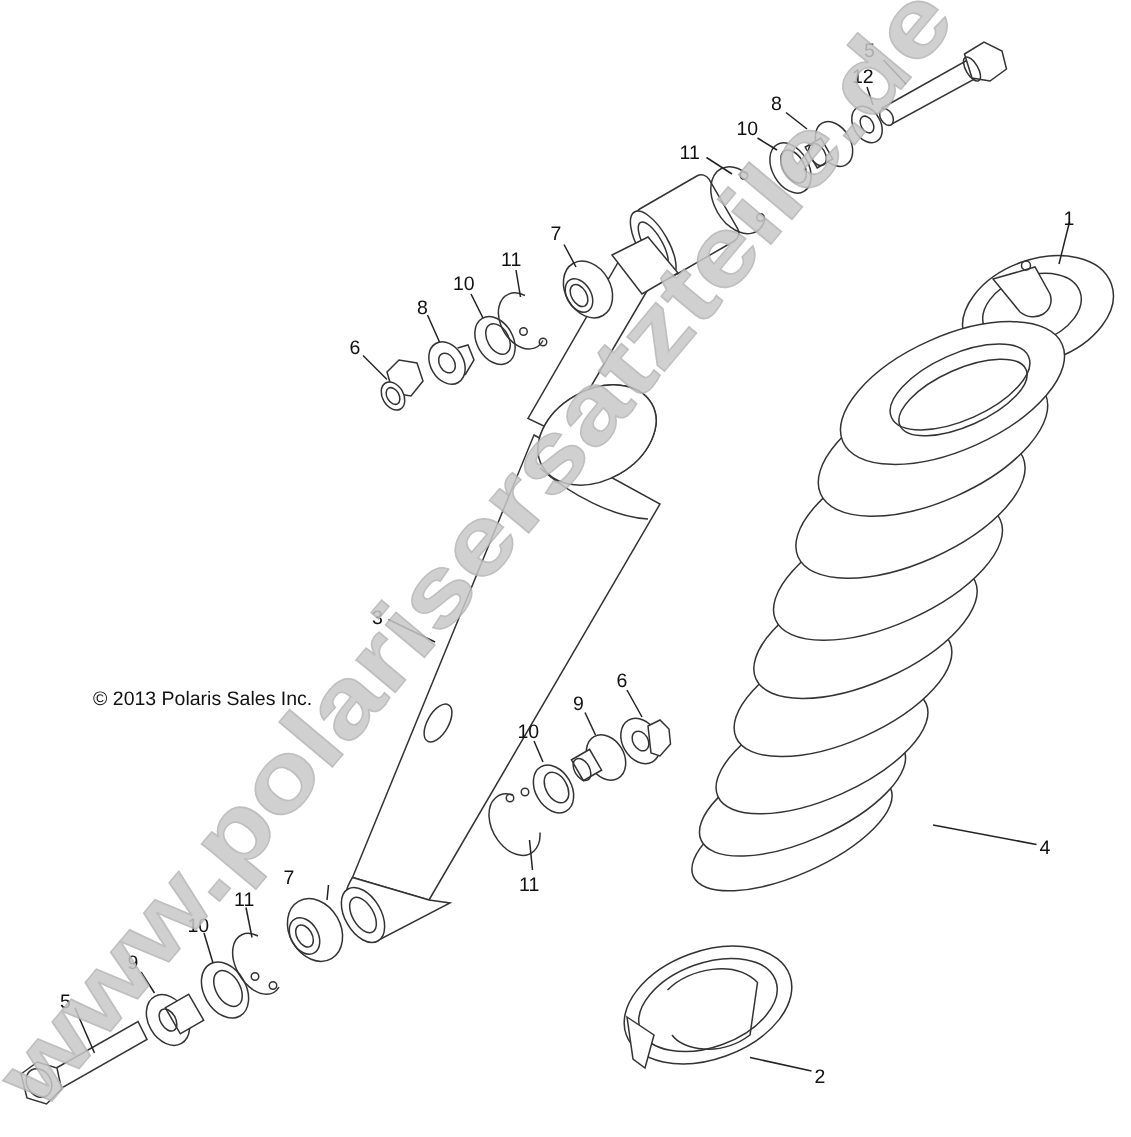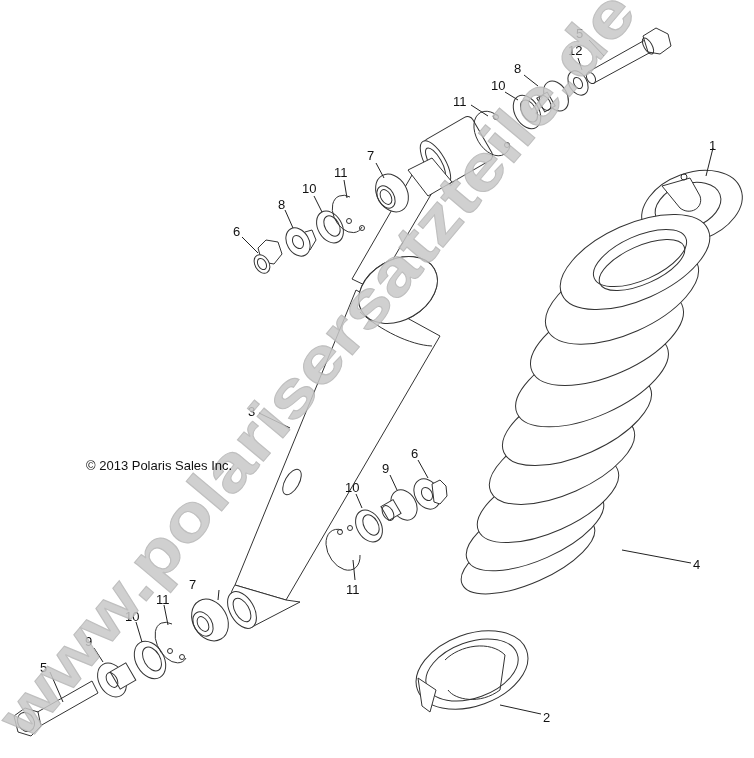--- a/index.html
+++ b/index.html
@@ -2,21 +2,21 @@
 <html><head>
 <meta charset="utf-8">
 <style>
   html, body { margin:0; padding:0; background:#ffffff; }
   body { width:754px; height:758px; position:relative; overflow:hidden; font-family:"Liberation Sans", sans-serif; }
   #diagram { position:absolute; left:0; top:0; width:754px; height:758px; }
   .part { fill:#ffffff; stroke:#333333; stroke-width:1; }
   .pline { fill:none; stroke:#333333; stroke-width:1; }
   .leader { fill:none; stroke:#222222; stroke-width:1; }
   .callout { font-family:"Liberation Sans", sans-serif; font-size:13px; fill:#111111; }
-  .copyright { position:absolute; left:62px; top:458px; font-size:13px; color:#111111; white-space:nowrap;margin-left:24px; }
+  .copyright { position:absolute; left:62px; top:458px; font-size:13px; color:#111111; white-space:nowrap; }
   .wm { font-family:"Liberation Sans", sans-serif; font-weight:bold; font-size:64px; fill:#c8c8c8; stroke:#b4b4b4; stroke-width:1; opacity:0.85; }
 </style>
 </head>
 <body>
 
 <svg id="diagram" viewBox="0 0 754 758" xmlns="http://www.w3.org/2000/svg">
 
   <g>
 
     <path class="part" d="M412,175 L436,186 L375,290 L352,279 Z"></path>

